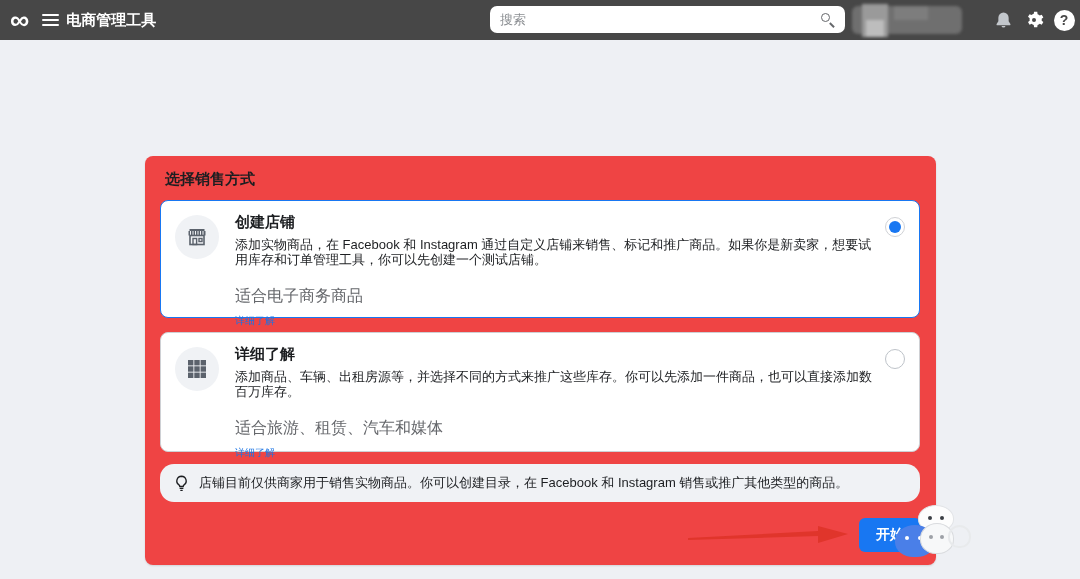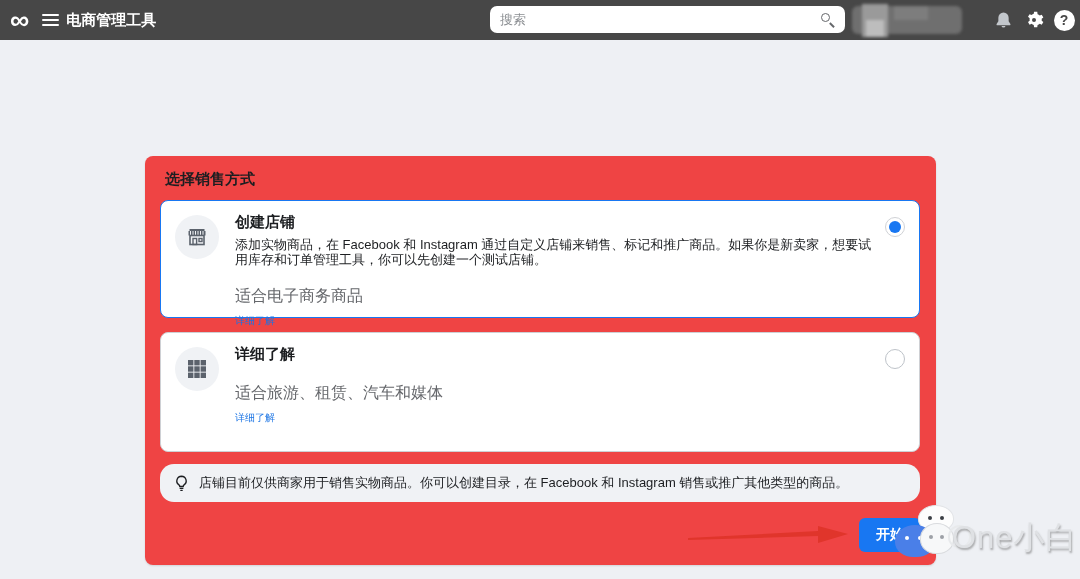--- a/index.html
+++ b/index.html
@@ -141,20 +141,21 @@
             <rect x="9.3" y="9.3" width="5.4" height="5.4"></rect>
             <rect x="15.6" y="9.3" width="5.4" height="5.4"></rect>
           <rect x="3" y="15.6" width="5.4" height="5.4"></rect>
             <rect x="9.3" y="15.6" width="5.4" height="5.4"></rect>
             <rect x="15.6" y="15.6" width="5.4" height="5.4"></rect>
         </g>
       </svg>
     </div>
     <div class="opt-body">
       <div class="opt-title">详细了解</div>
+      <div class="opt-desc">添加商品、车辆、出租房源等，并选择不同的方式来推广这些库存。你可以先添加一件商品，也可以直接添加数百万库存。</div>
       <div class="opt-suitable">适合旅游、租赁、汽车和媒体</div>
       <span class="opt-link">详细了解</span>
     </div>
     <div class="radio unchecked"></div>
   </div>
 
   <div class="notice">
     <svg width="15" height="17" viewBox="0 0 16 20">
       <path fill="none" stroke="#1c1e21" stroke-width="1.6" d="M8 1.5a5.5 5.5 0 0 1 3 10.1c-.6.4-1 1.1-1 1.9H6c0-.8-.4-1.5-1-1.9A5.5 5.5 0 0 1 8 1.5z"></path>
       <rect x="5.7" y="15" width="4.6" height="1.6" rx=".8" fill="#1c1e21"></rect>
@@ -177,14 +178,13 @@
   </div>
   <div class="wm-bubble wm-b2">
     <i class="wm-eye" style="left:10px;top:11px;background:#ffffff;"></i>
     <i class="wm-eye" style="left:23px;top:11px;background:#ffffff;"></i>
   </div>
   <div class="wm-bubble wm-b3">
     <i class="wm-eye" style="left:8px;top:11px;background:#9da1a7;"></i>
     <i class="wm-eye" style="left:19px;top:11px;background:#9da1a7;"></i>
   </div>
   <div class="wm-bubble wm-b4"></div>
-  <div class="wm-text">One小白</div>
 </div>
 
 </body></html>

